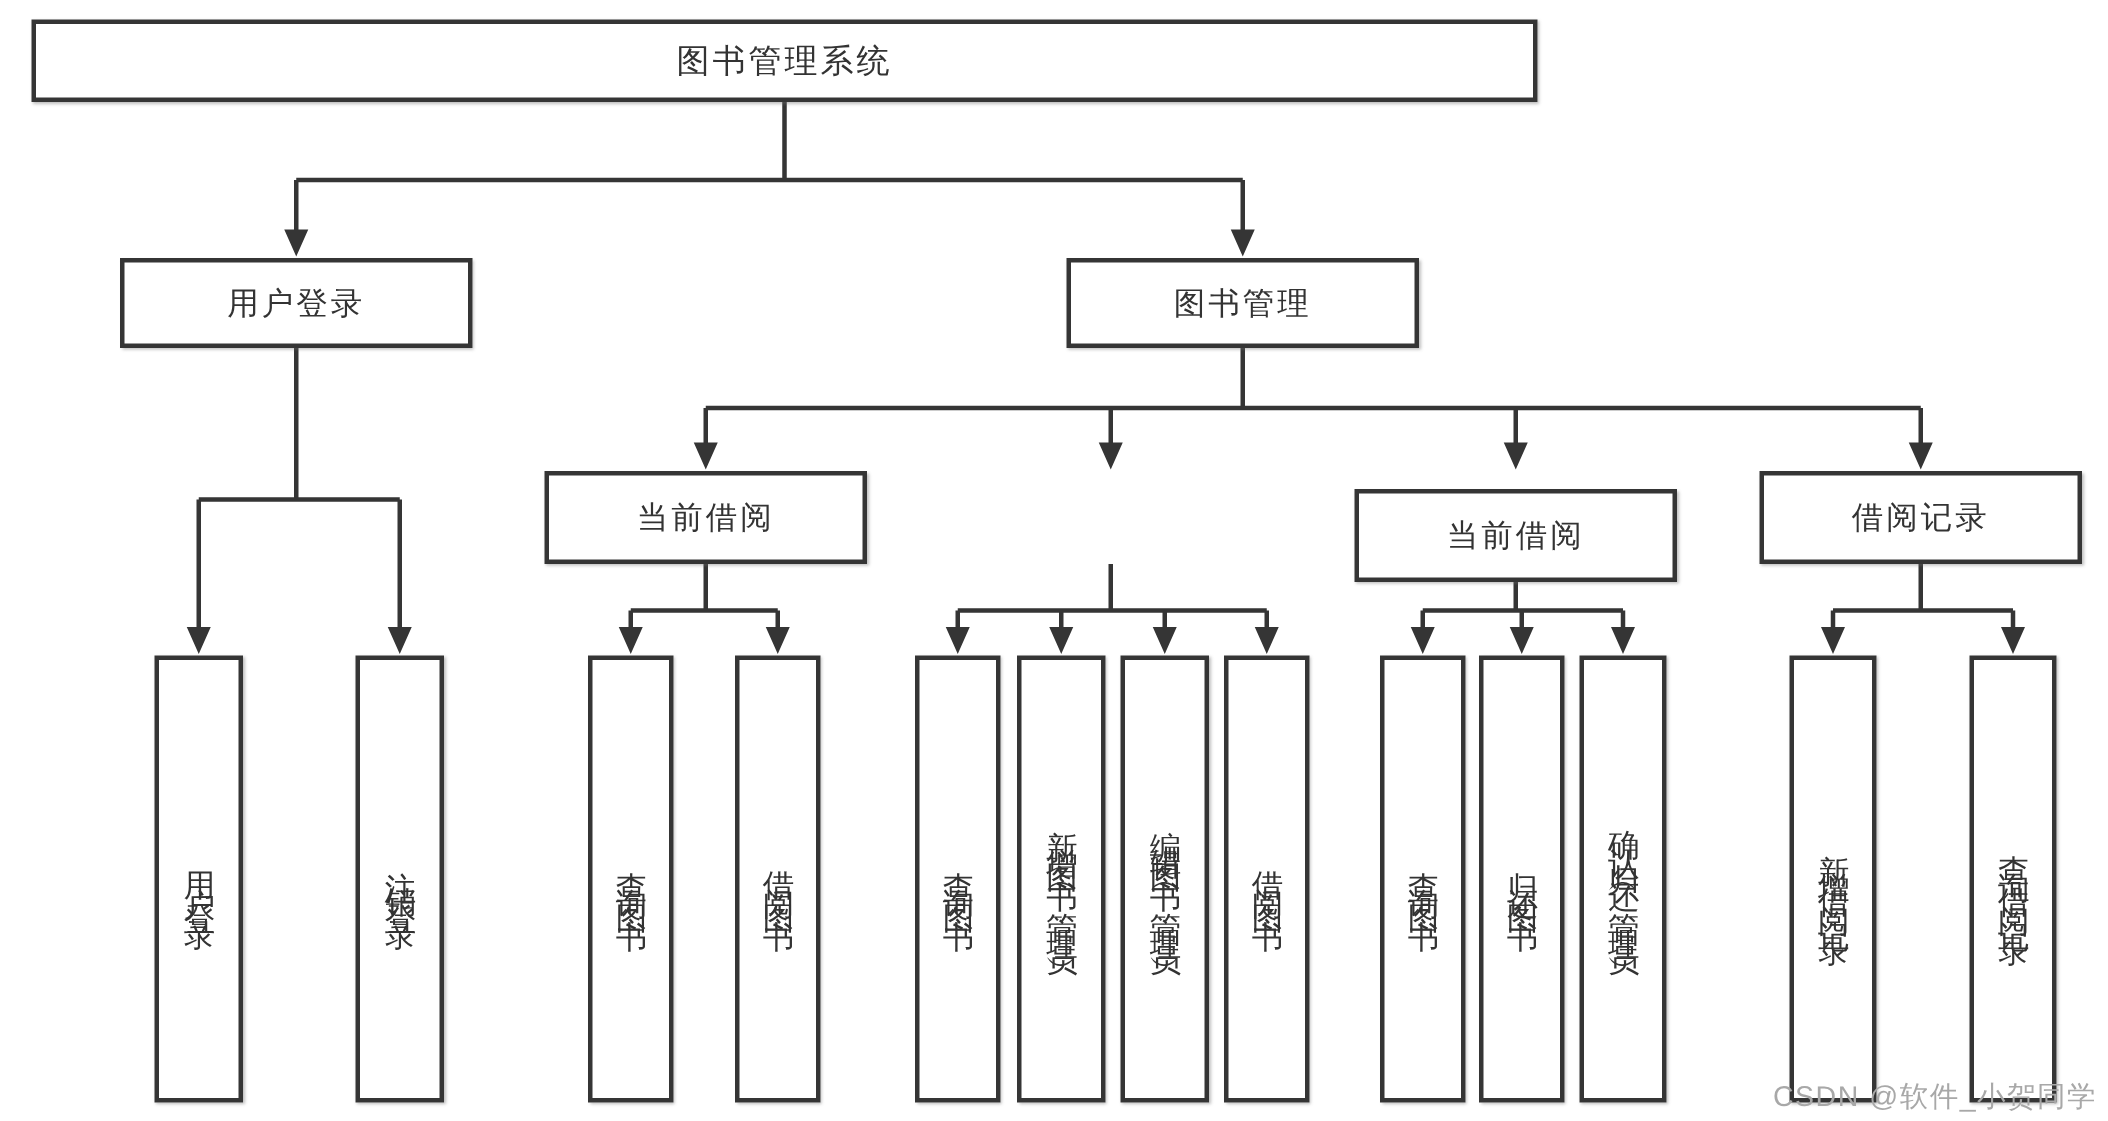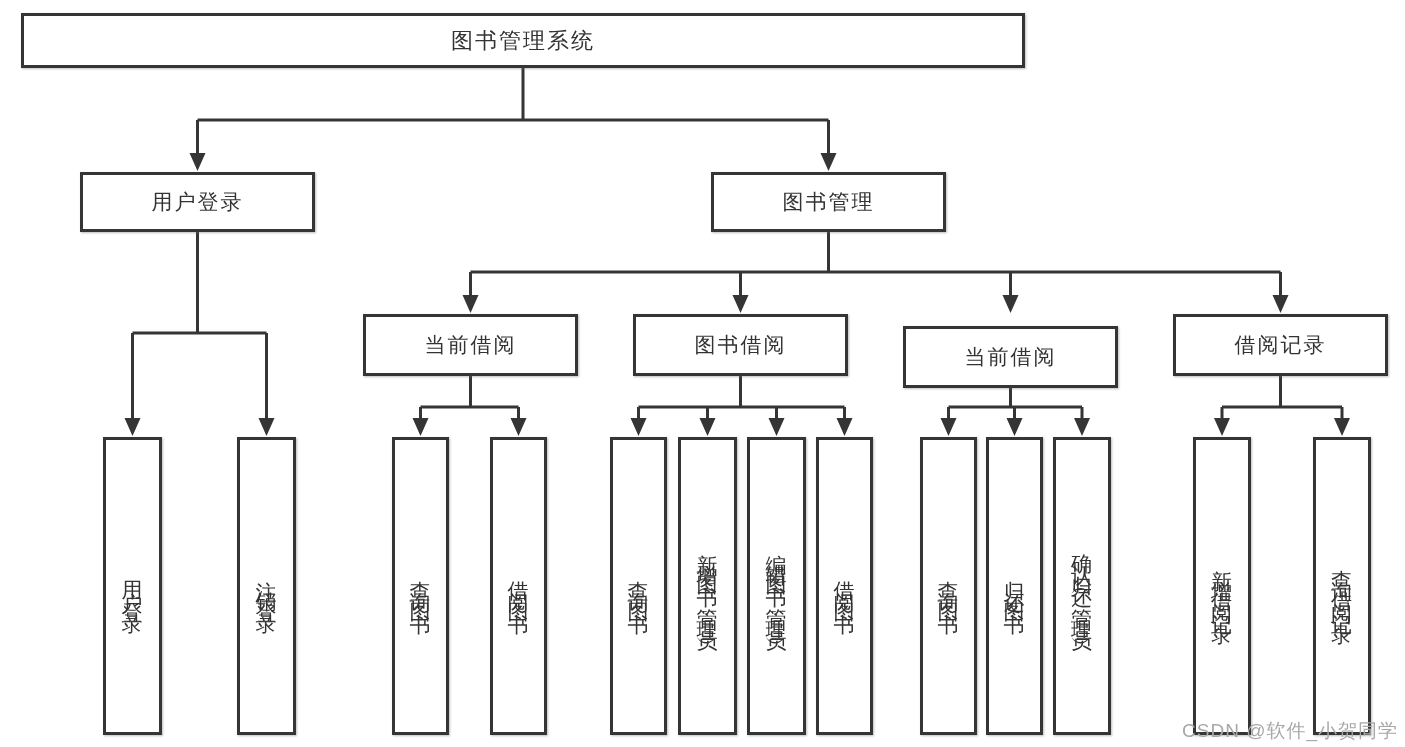--- a/index.html
+++ b/index.html
@@ -90,21 +90,20 @@
       M948.5 436 l-8 -18 h16 z  M1014.5 436 l-8 -18 h16 z  M1082 436 l-8 -18 h16 z
       M1222 436 l-8 -18 h16 z  M1342 436 l-8 -18 h16 z"></path>
   </svg>
 
   <div class="box h-box root-box" style="left:21px; top:13px; width:1004px; height:55px;">图书管理系统</div>
 
   <div class="box h-box" style="left:80px; top:172px; width:235px; height:60px;">用户登录</div>
   <div class="box h-box" style="left:711px; top:172px; width:235px; height:60px;text-align:right;">图书管理</div>
 
   <div class="box h-box" style="left:363px; top:314px; width:215px; height:62px;">当前借阅</div>
-  <div class="box h-box" style="left:633px; top:314px; width:215px; height:62px;">图书借阅</div>
   <div class="box h-box" style="left:903px; top:326px; width:215px; height:62px;">当前借阅</div>
   <div class="box h-box" style="left:1173px; top:314px; width:215px; height:62px;font-family:Liberation Serif, serif;">借阅记录</div>
 
   <div class="box v-box" style="left:103px; top:437px; width:59px; height:298px;">
     <span class="vtext">用户登录</span>
   </div>
   <div class="box v-box" style="left:237px; top:437px; width:59px; height:298px;">
     <span class="vtext">注销登录</span>
   </div>
 

